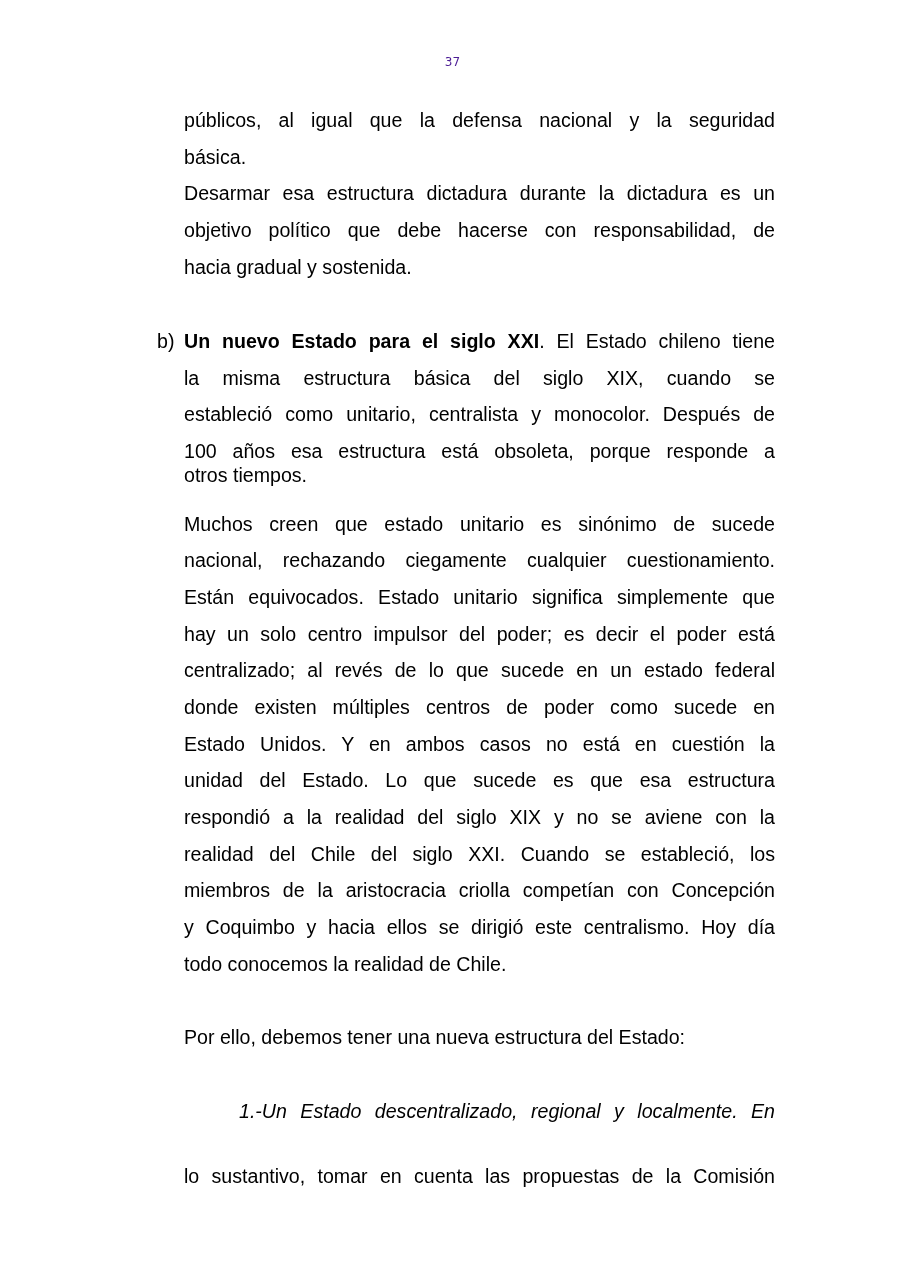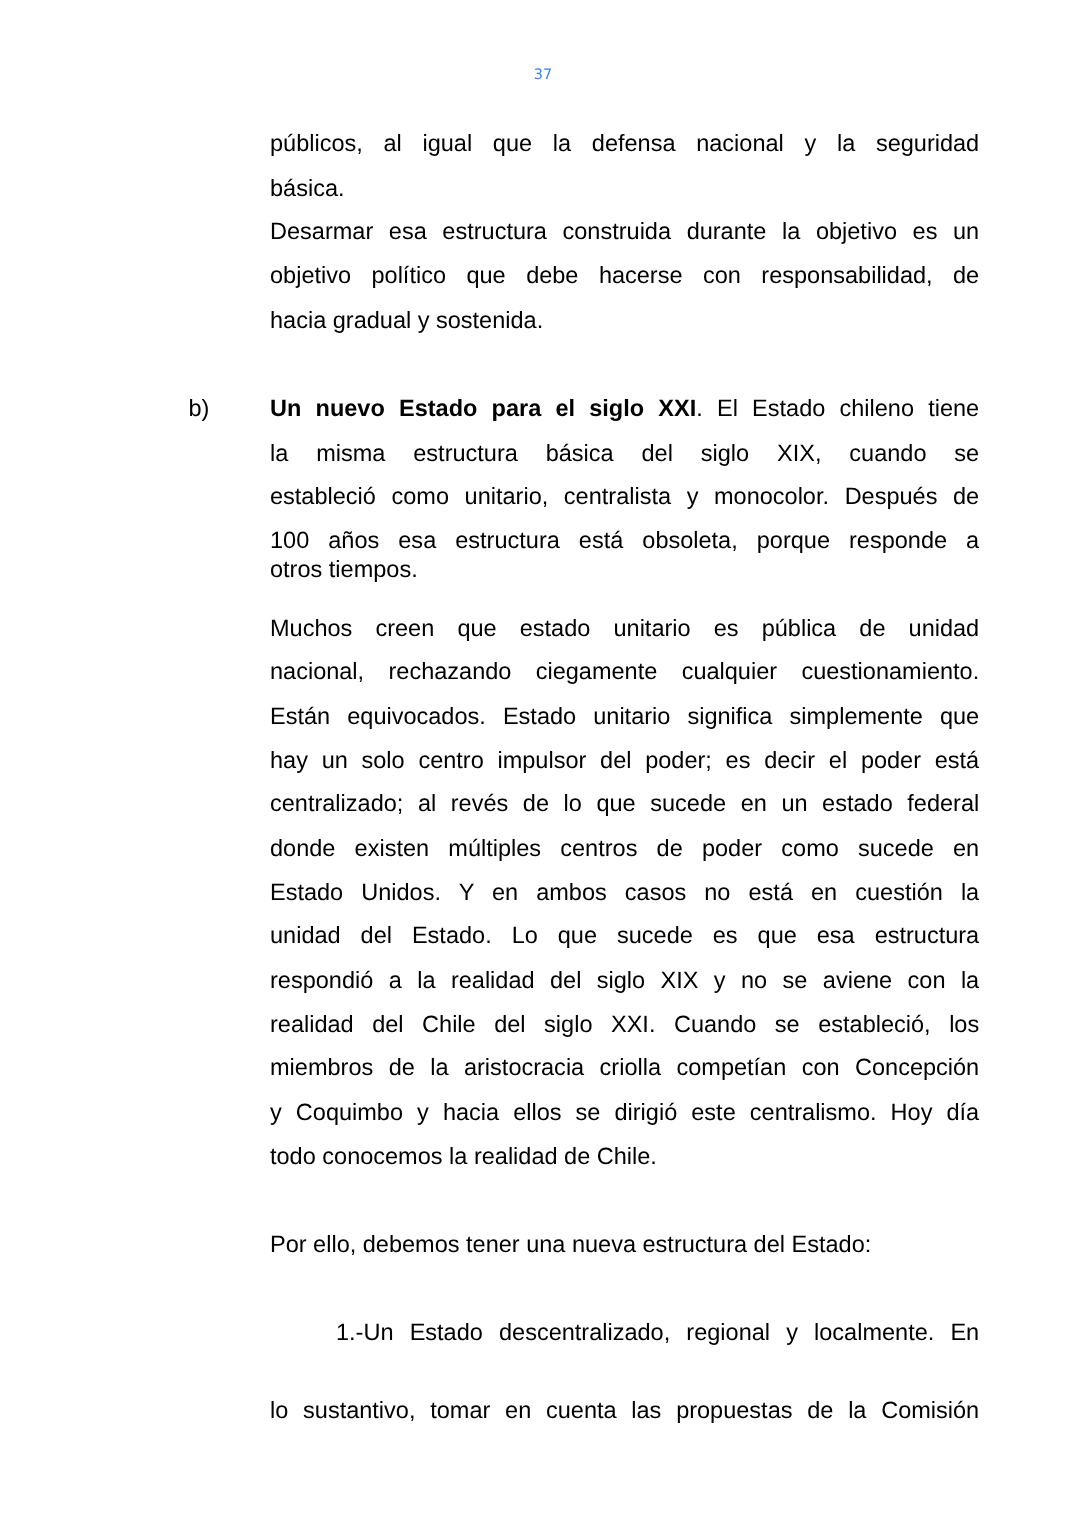--- a/index.html
+++ b/index.html
@@ -16,41 +16,41 @@
       color: #000000;
     }
     .page-number {
       position: absolute;
       top: 55px;
       left: 0;
       width: 905px;
       text-align: center;
       font-size: 12px;
       font-family: "DejaVu Sans", sans-serif;
-      color: #3b82f6;
+      color: #4c1d95;
     }
     .line {
       position: absolute;
       left: 184px;
       width: 591px;
       font-size: 19.6px;
       line-height: 24px;
       height: 24px;
       white-space: nowrap;
       text-align: justify;
       text-align-last: justify;
       overflow: visible;
-      margin-left: 41px;
     }
     .line.last {
       text-align-last: left;
     }
     .line.indent {
       left: 239px;
       width: 536px;
+      font-style: italic;
     }
     .marker {
       position: absolute;
       left: 157px;
       font-size: 19.6px;
       line-height: 24px;
       height: 24px;
     }
     .bold { font-weight: bold; }
   </style>
@@ -60,36 +60,36 @@
 <div>
 
   <div class="page-number">37</div>
 
   <div>
     <div class="line" style="top:108px">públicos, al igual que la defensa nacional y la seguridad</div>
     <div class="line last" style="top:145px">básica.</div>
   </div>
 
   <div>
-    <div class="line" style="top:181px">Desarmar esa estructura construida durante la objetivo es un</div>
+    <div class="line" style="top:181px">Desarmar esa estructura dictadura durante la dictadura es un</div>
     <div class="line" style="top:218px">objetivo político que debe hacerse con responsabilidad, de</div>
     <div class="line last" style="top:255px">hacia gradual y sostenida.</div>
   </div>
 
   <div>
     <span class="marker" style="top:329px">b)</span>
     <div class="line" style="top:329px"><span class="bold">Un nuevo Estado para el siglo XXI</span><span>. El Estado chileno tiene</span></div>
     <div class="line" style="top:366px; word-spacing:0">la  misma estructura básica del siglo XIX, cuando se</div>
     <div class="line" style="top:402px">estableció como unitario, centralista y monocolor. Después de</div>
     <div class="line" style="top:439px">100 años esa estructura está obsoleta, porque responde a</div>
     <div class="line last" style="top:463px">otros tiempos.</div>
   </div>
 
   <div>
-    <div class="line" style="top:512px">Muchos creen que estado unitario es pública de unidad</div>
+    <div class="line" style="top:512px">Muchos creen que estado unitario es sinónimo de sucede</div>
     <div class="line" style="top:548px">nacional, rechazando ciegamente cualquier cuestionamiento.</div>
     <div class="line" style="top:585px">Están equivocados. Estado unitario significa simplemente que</div>
     <div class="line" style="top:622px">hay un solo centro impulsor del poder; es decir el poder está</div>
     <div class="line" style="top:658px">centralizado; al revés de lo que sucede en un estado federal</div>
     <div class="line" style="top:695px">donde existen múltiples centros de poder como sucede en</div>
     <div class="line" style="top:732px">Estado Unidos. Y en ambos casos no está en cuestión la</div>
     <div class="line" style="top:768px">unidad del Estado. Lo que sucede es que esa estructura</div>
     <div class="line" style="top:805px">respondió a la realidad del siglo XIX y no se aviene con la</div>
     <div class="line" style="top:842px">realidad del Chile del siglo XXI. Cuando se estableció, los</div>
     <div class="line" style="top:878px">miembros de la aristocracia criolla competían con Concepción</div>

